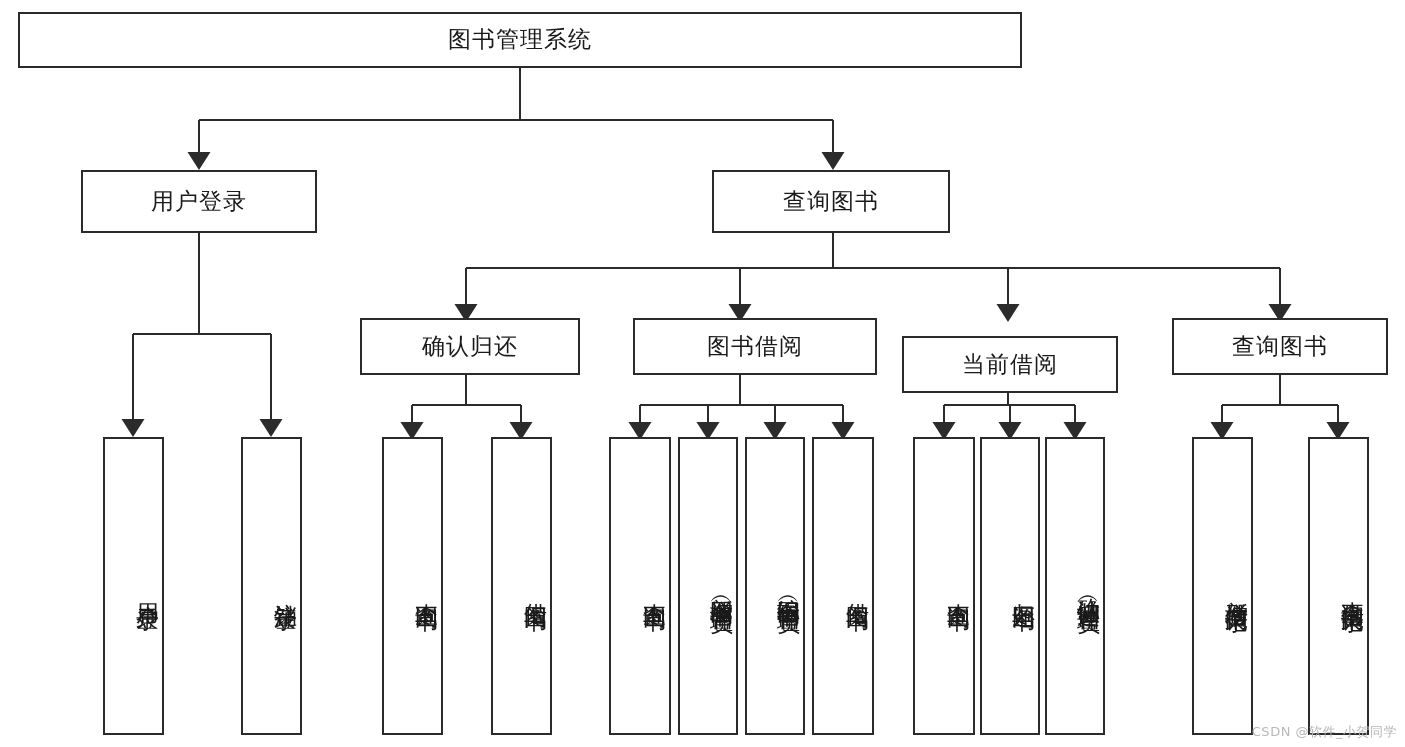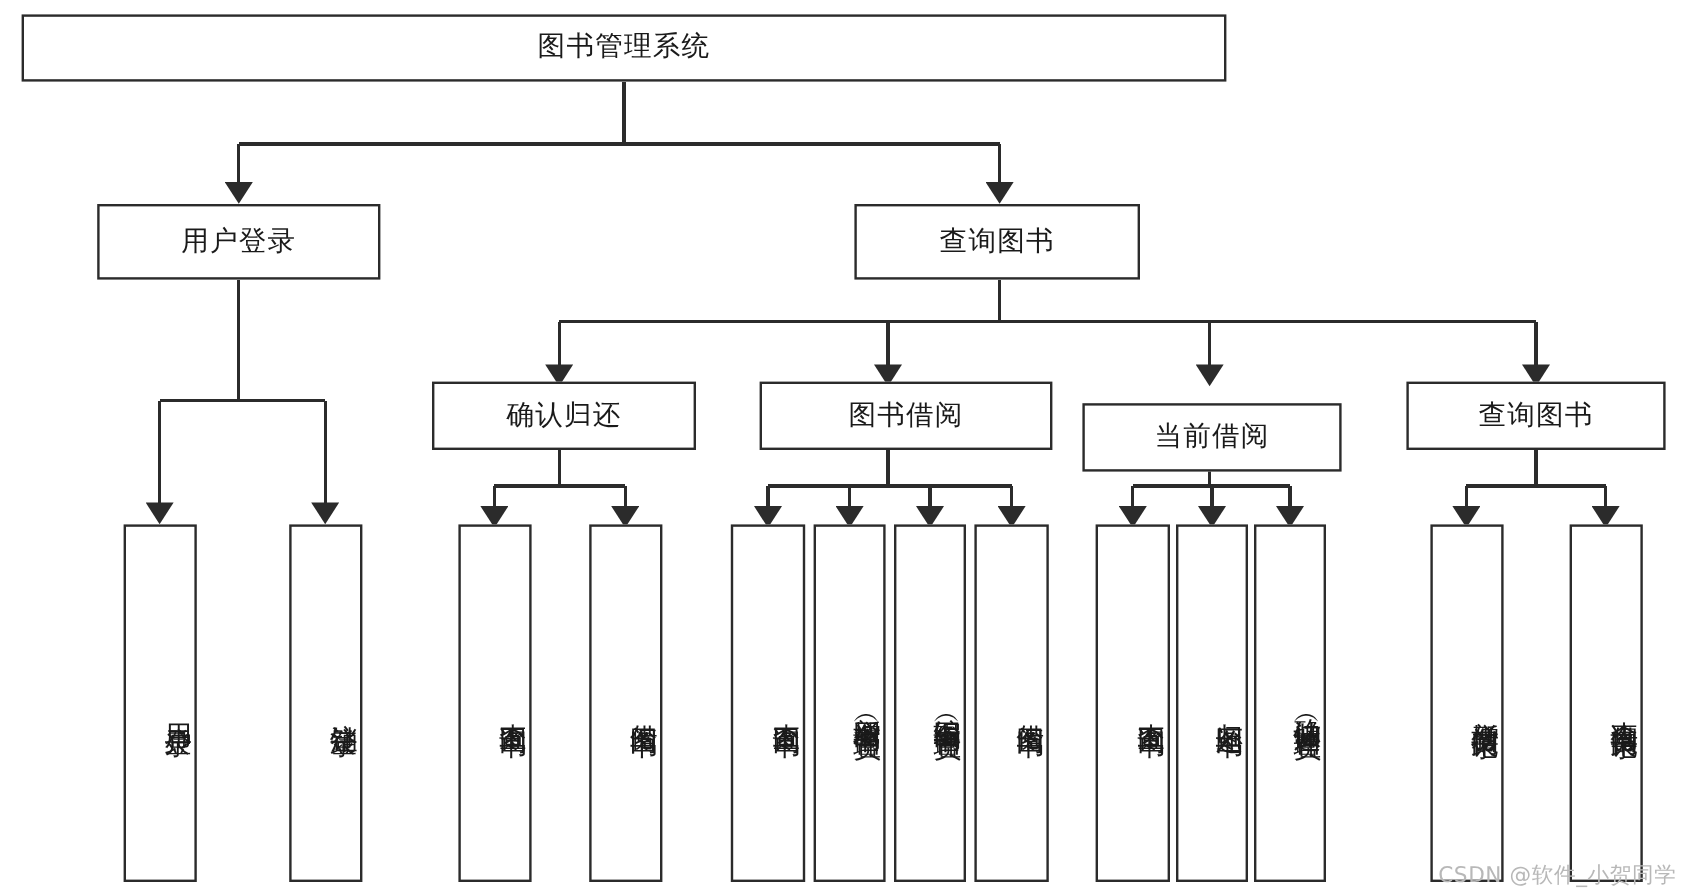--- a/index.html
+++ b/index.html
@@ -52,21 +52,21 @@
   .node.vert span {
     writing-mode: vertical-rl;
     text-orientation: upright;
     display: block;
     text-align: start;
   }
   #watermark {
     position: absolute;
     right: 8px;
     bottom: 6px;
-    font-size: 18px;
+    font-size: 13px;
     color: #b8b8b8;
     letter-spacing: 0.5px;
     white-space: nowrap;
     margin-left: 28px;
   }
 </style>
 </head>
 <body>
 
 <div id="canvas">

